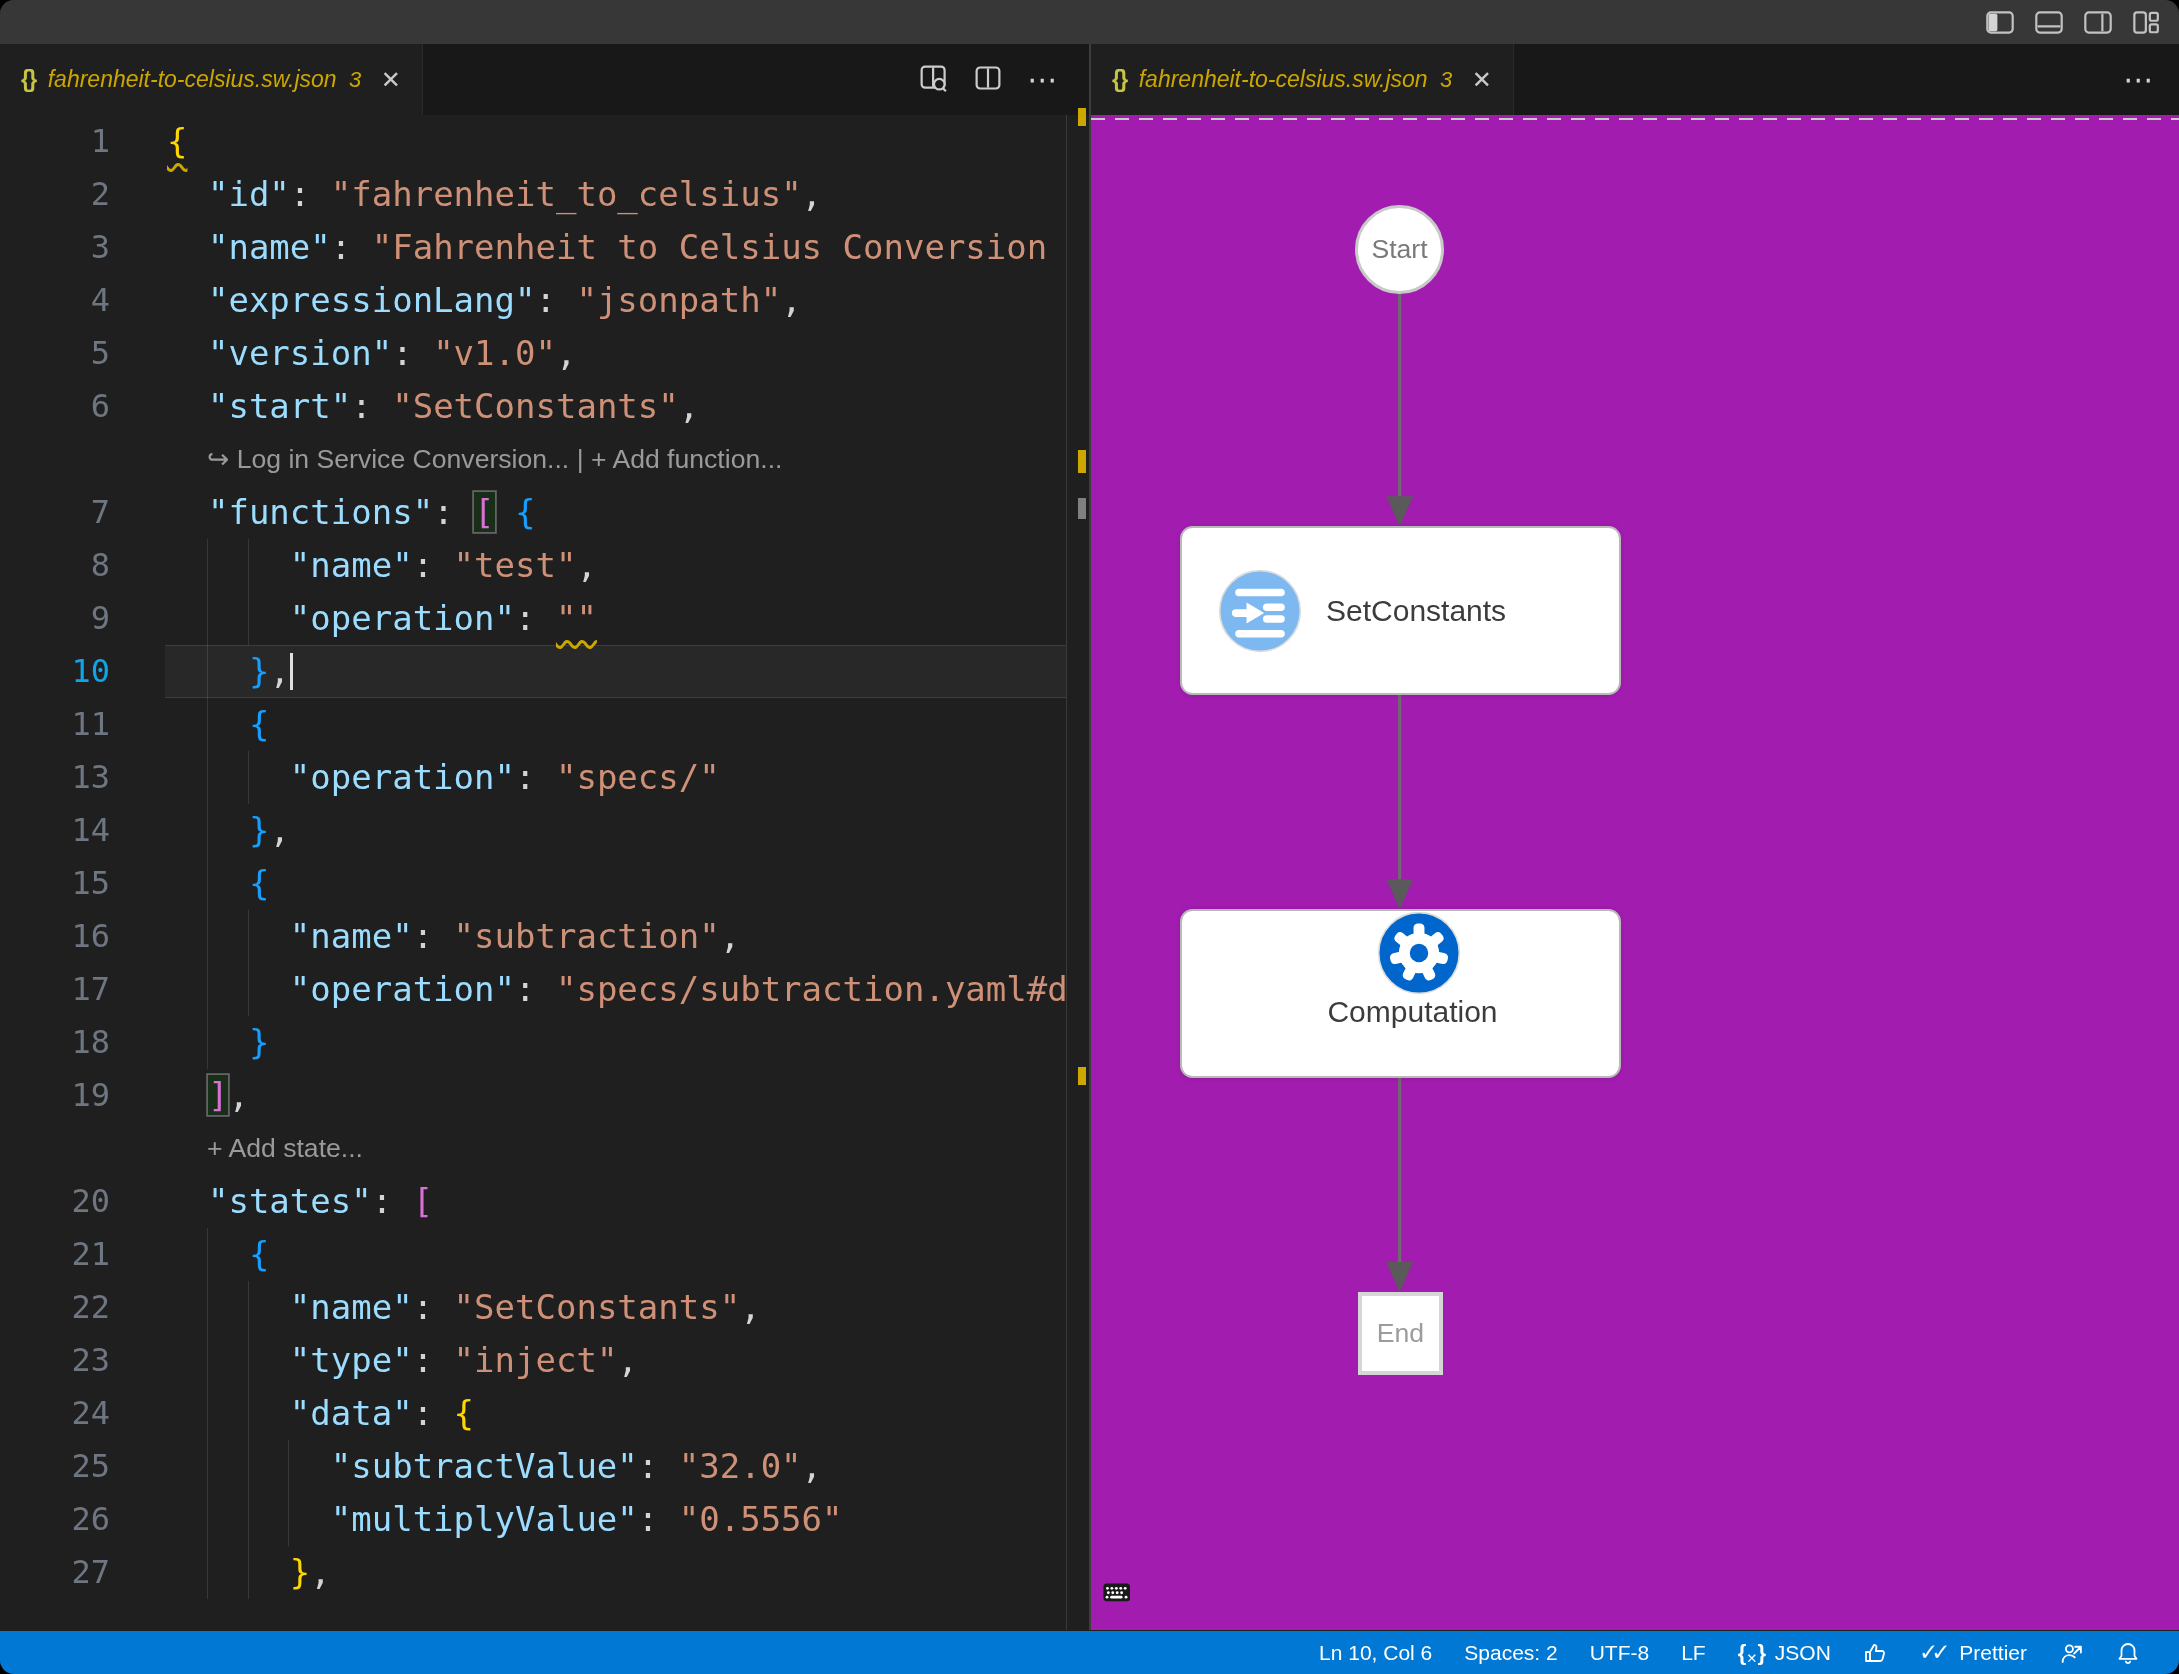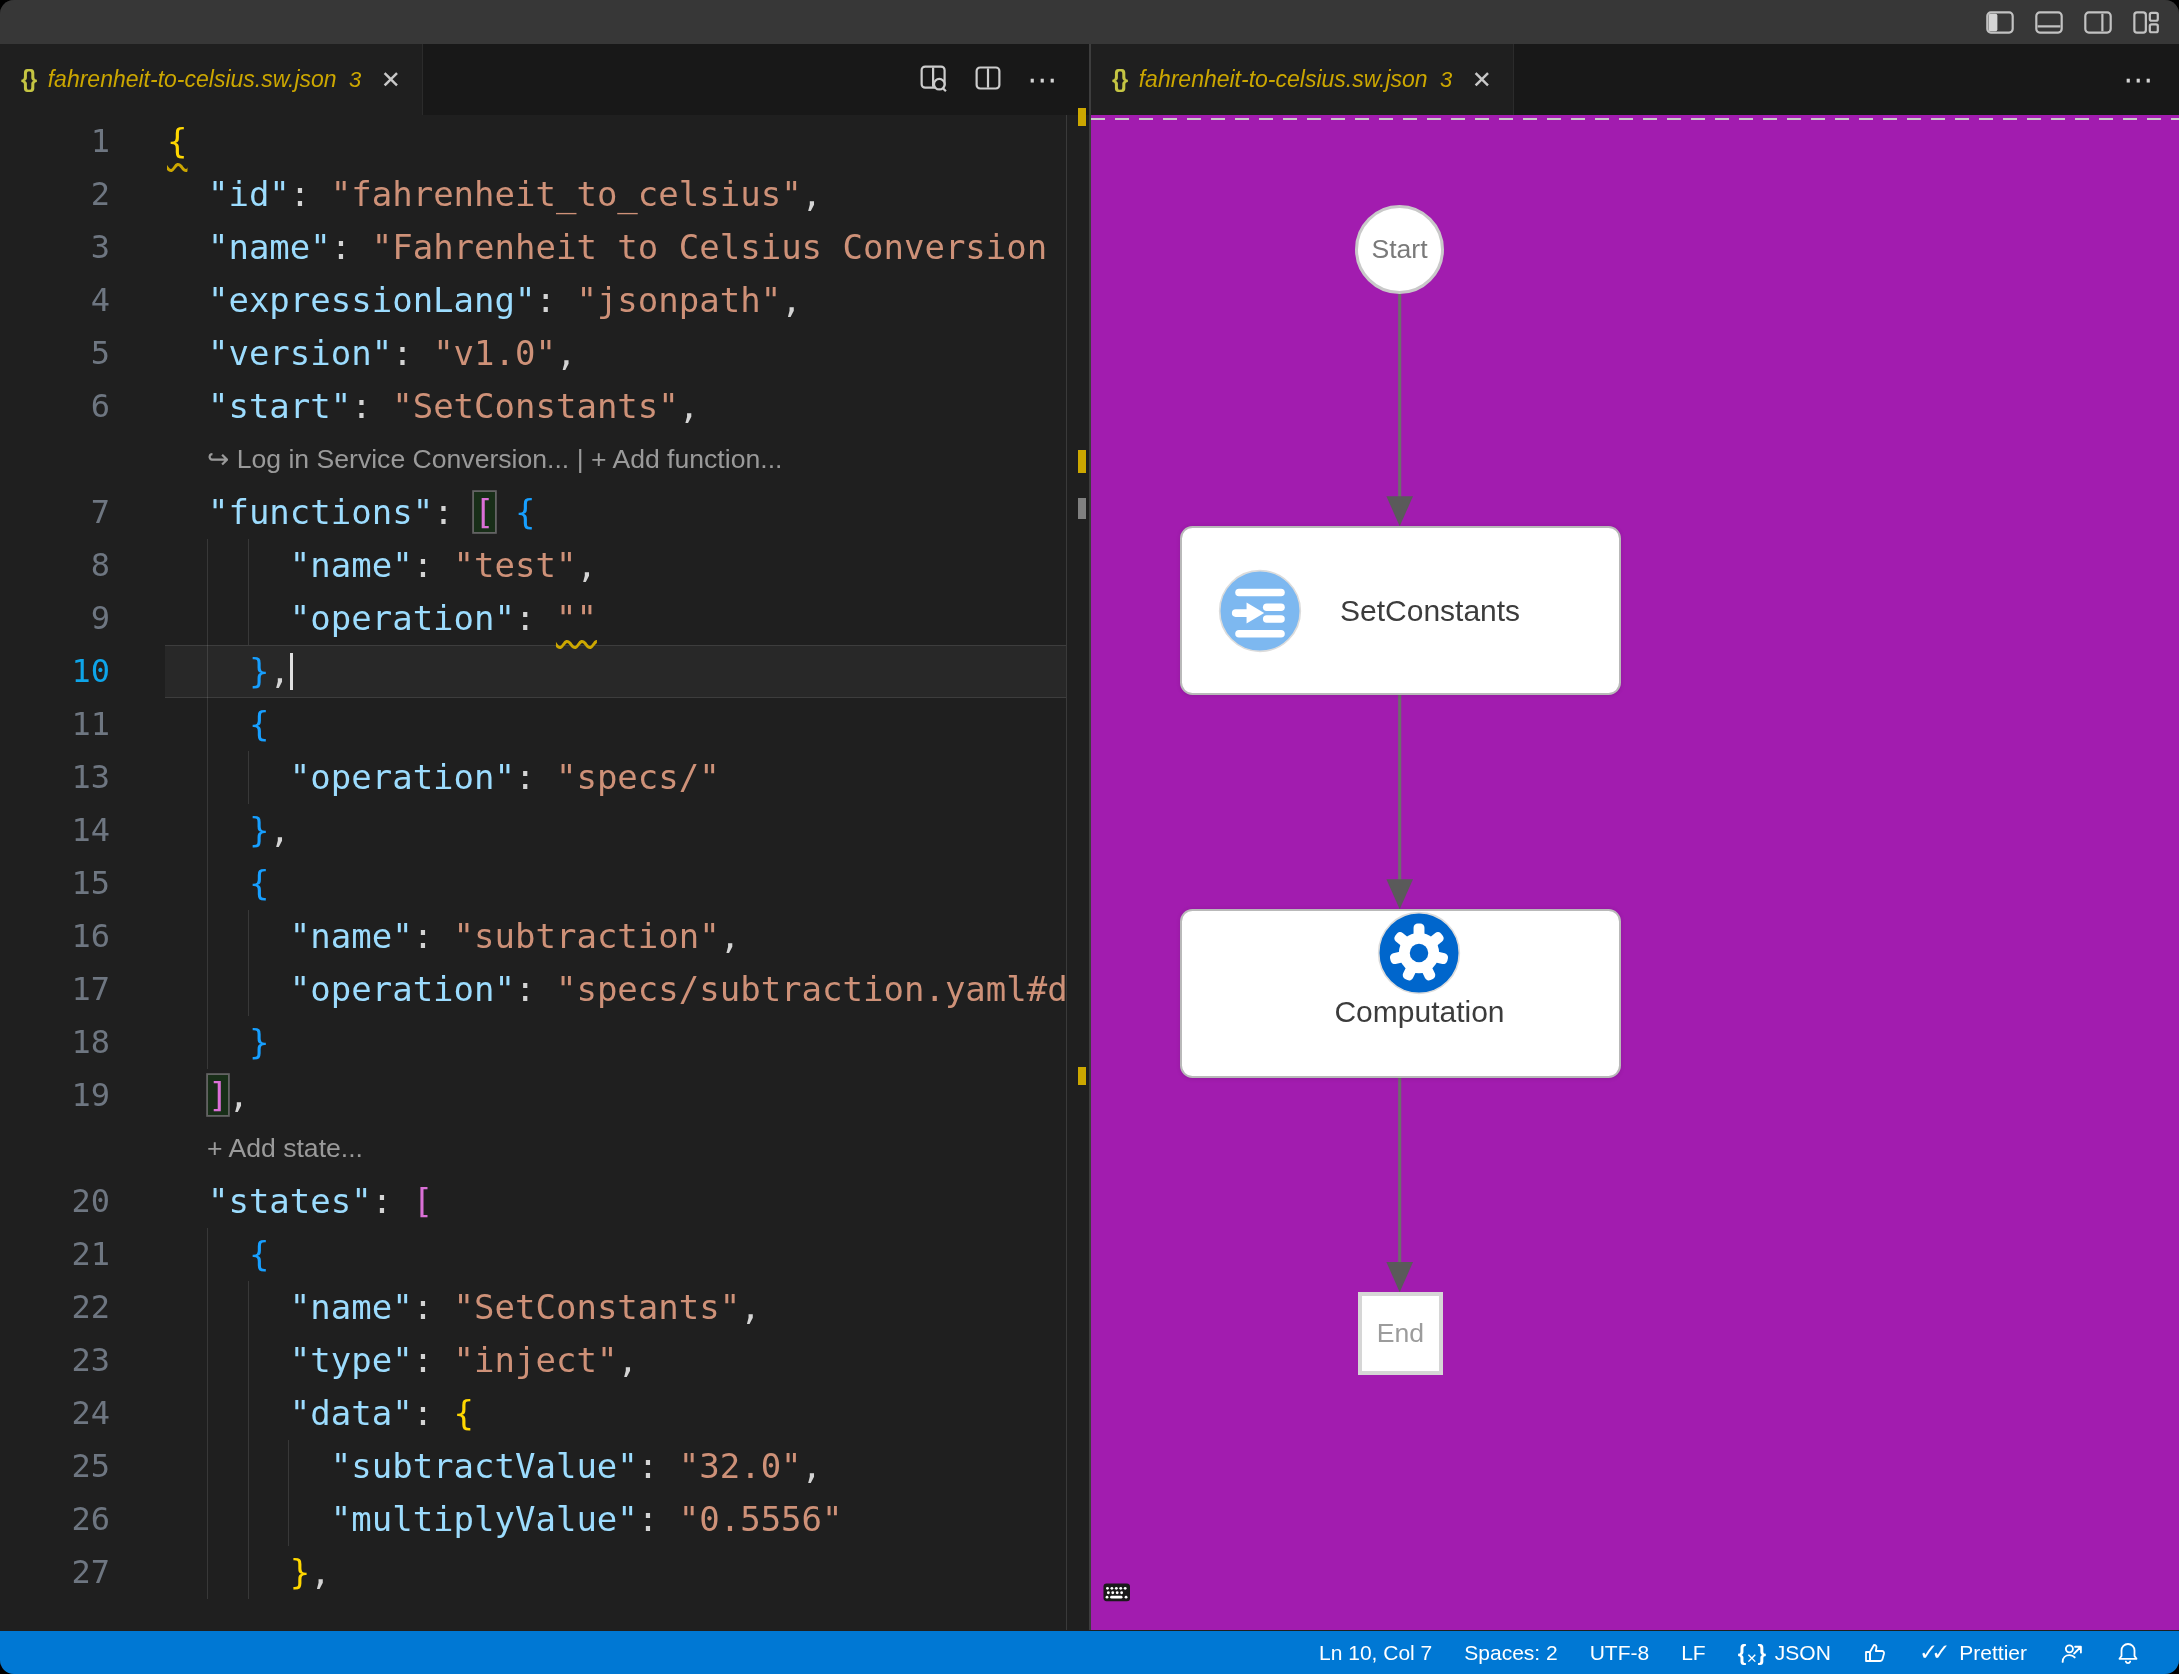--- a/index.html
+++ b/index.html
@@ -57,21 +57,21 @@
   
   .canvas{position:absolute;left:1091px;top:115px;width:1089px;height:1515px;background:#a21caf;}
   .canvas .dash-top{position:absolute;left:0;top:2.7px;width:100%;height:2.7px;
     background:repeating-linear-gradient(90deg,#c9c9c9 0 14px,transparent 14px 24px);}
   .node-start{position:absolute;left:264px;top:90px;width:89px;height:89px;border-radius:50%;
     background:#fff;border:3.5px solid #c9c9c9;box-sizing:border-box;display:flex;align-items:center;justify-content:center;
     color:#7a7a7a;font-size:26.6px;}
   .node-state{position:absolute;left:89px;width:441px;height:169px;background:#fff;border:2.7px solid #b9b9b9;
     border-radius:12.4px;box-sizing:border-box;box-shadow:0 0.9px 4.4px rgba(0,0,0,0.10);display:flex;align-items:center;}
   .node-state .badge{width:84px;height:84px;margin-left:36px;flex:0 0 auto;}
-  .node-state .nlabel{margin-left:38px;color:#3c3c3c;font-size:30px;}
+  .node-state .nlabel{margin-left:24px;color:#3c3c3c;font-size:30px;}
   .node-end{position:absolute;left:267px;top:1177px;width:85px;height:83px;background:#fff;
     border:4.4px solid #d6d6d6;box-sizing:border-box;display:flex;align-items:center;justify-content:center;
     color:#9c9c9c;font-size:26.6px;}
   .edges{position:absolute;left:0;top:0;pointer-events:none;}
   .kbd-icon{position:absolute;left:11.5px;top:1468px;}
 
   
   .statusbar{position:absolute;left:0;top:1631px;width:2179px;height:43px;background:#0078d4;
     display:flex;align-items:center;justify-content:flex-end;gap:32px;padding-right:39px;box-sizing:border-box;}
   .sb-item{display:flex;align-items:center;gap:8.9px;color:#fff;font-size:21px;white-space:nowrap;}
@@ -384,21 +384,21 @@
             <circle cx="21" cy="11" r="1.6"></circle>
           <rect x="8" y="14.5" width="14" height="3" rx="1.5"></rect>
           <circle cx="4.5" cy="16" r="1.6"></circle>
             <circle cx="26" cy="16" r="1.6"></circle>
         </g>
       </svg>
     </span>
   </div>
 
   <div class="statusbar">
-    <span class="sb-item">Ln 10, Col 7</span>
+    <span class="sb-item">Ln 10, Col 6</span>
     <span class="sb-item">Spaces: 2</span>
     <span class="sb-item">UTF-8</span>
     <span class="sb-item">LF</span>
     <span class="sb-item">
       <span class="braces">{<span class="bx">✕</span>}</span>
       <span>JSON</span>
     </span>
     <span class="sb-item">
       <svg width="24" height="24" viewBox="0 0 24 24" fill="none" stroke="#ffffff" stroke-width="1.8" stroke-linejoin="round">
         <path d="M3 11h4v9H3z"></path>

